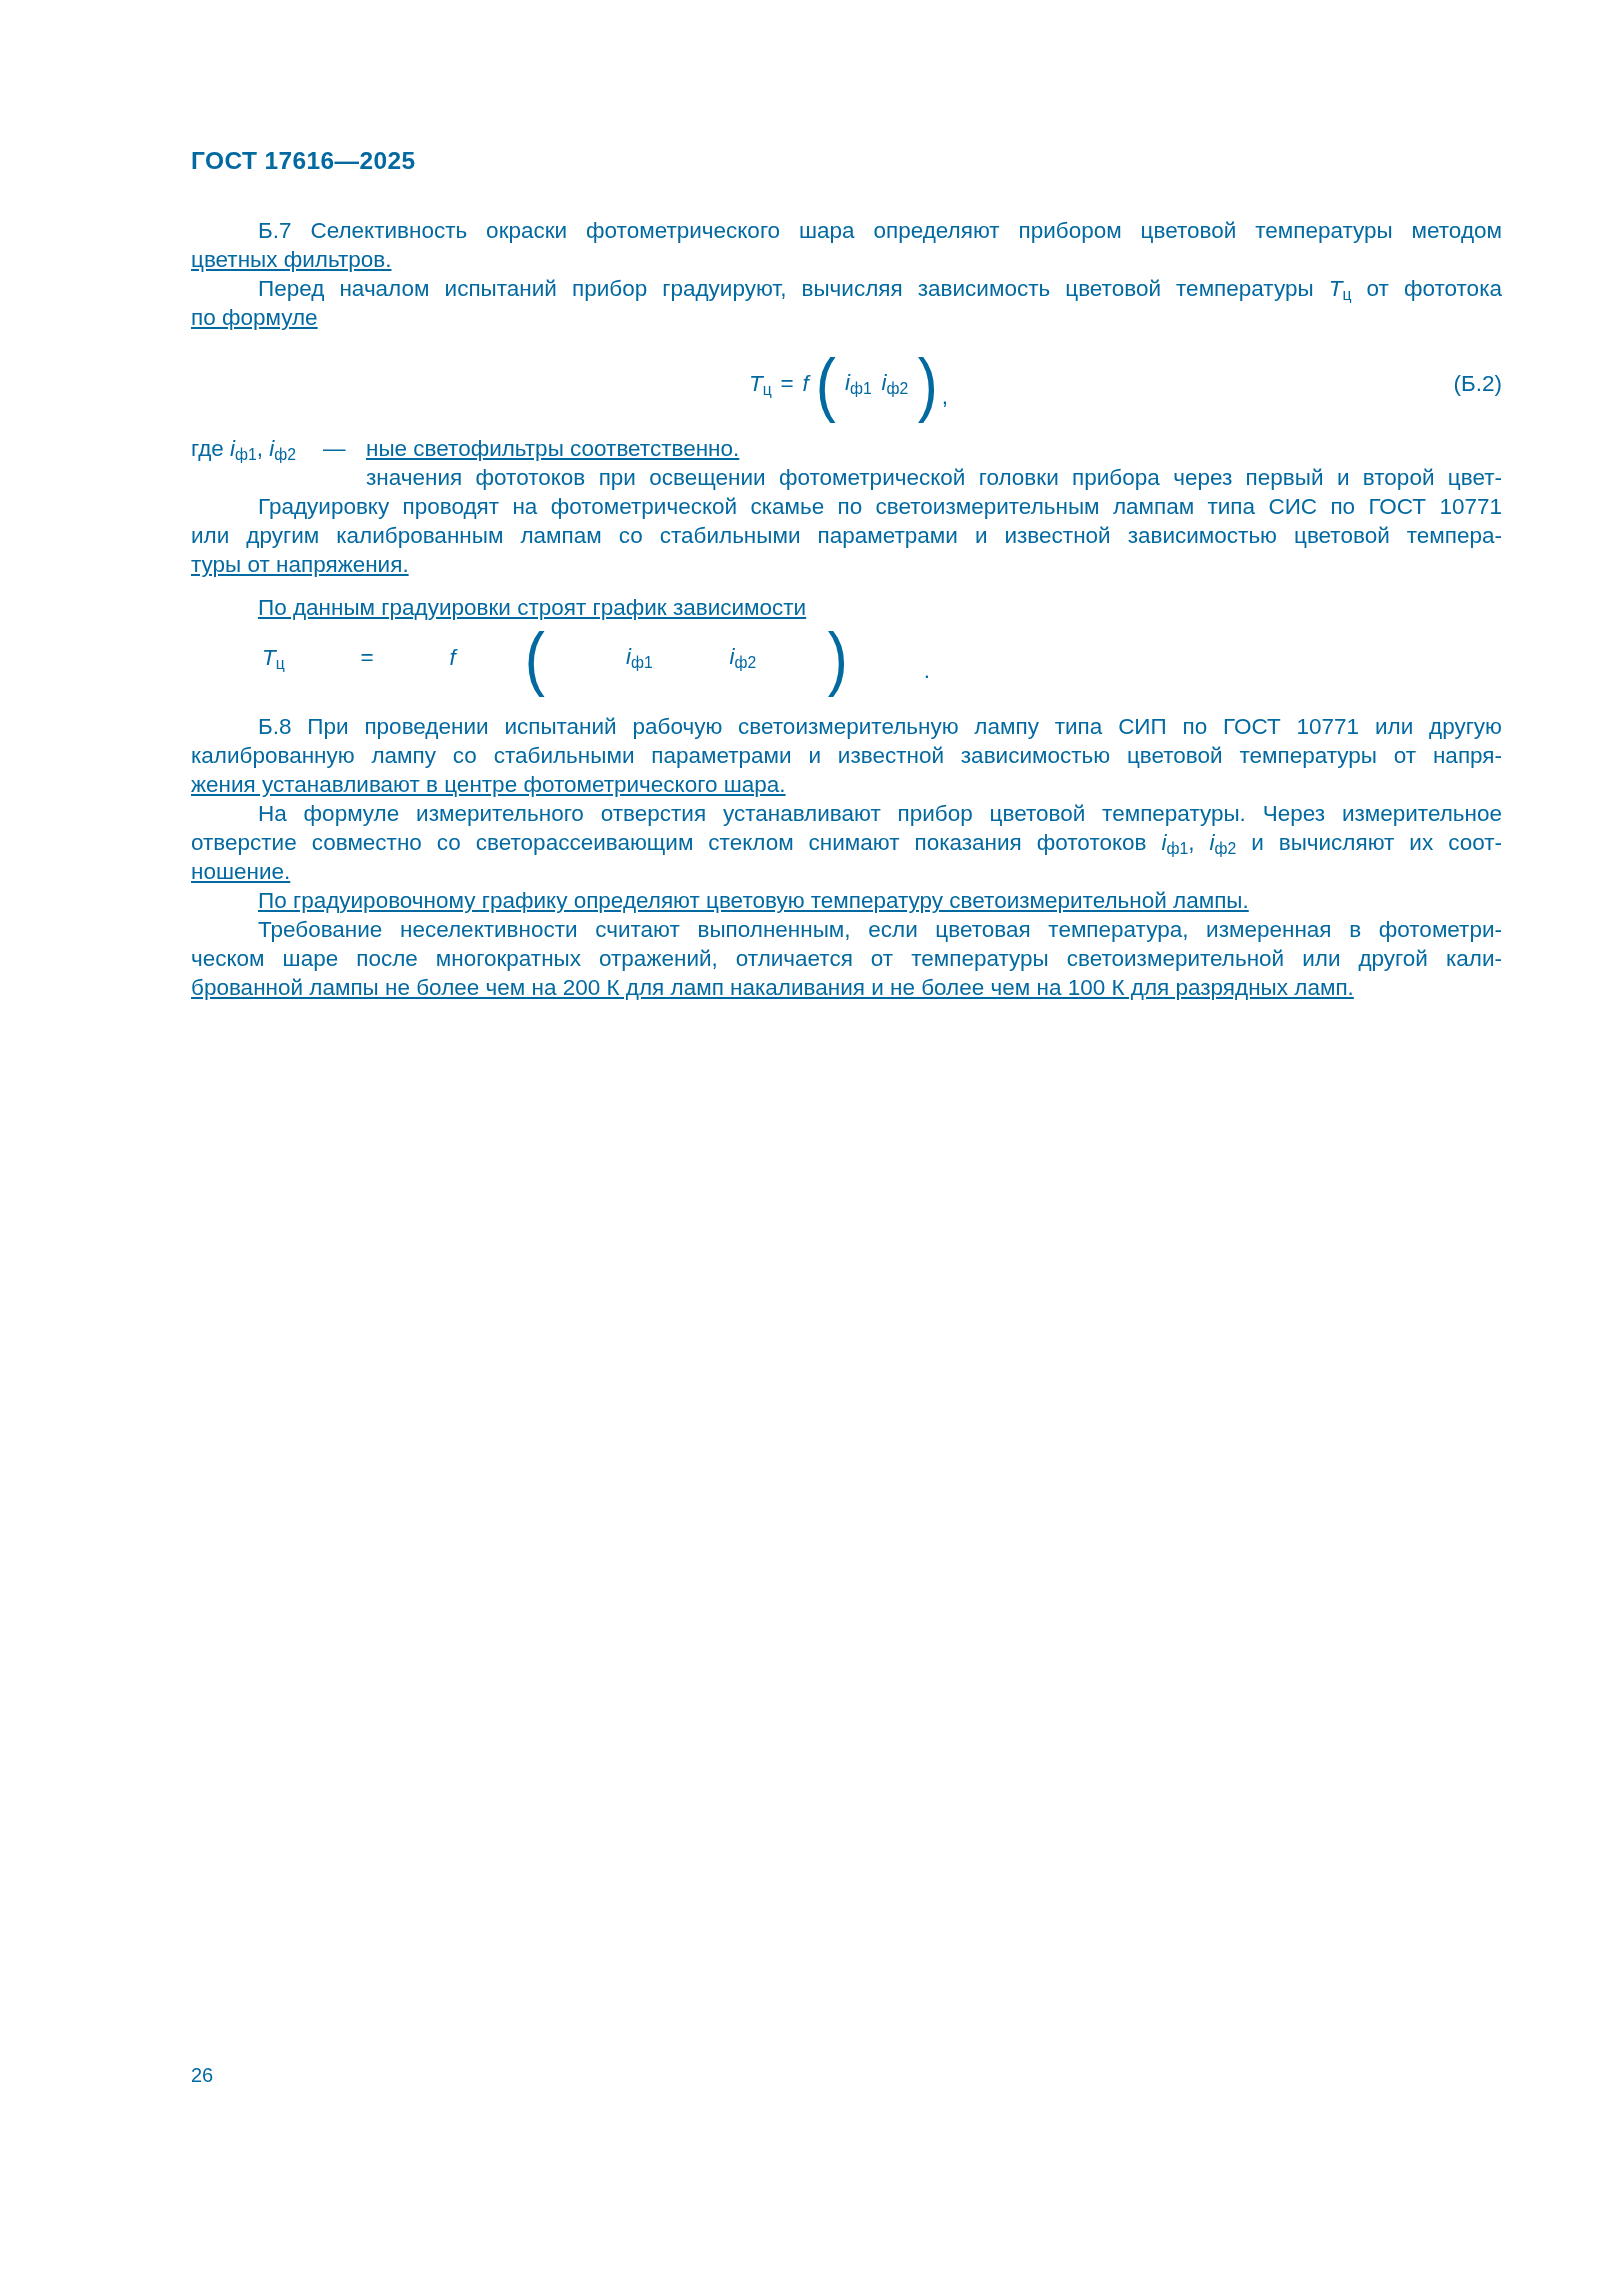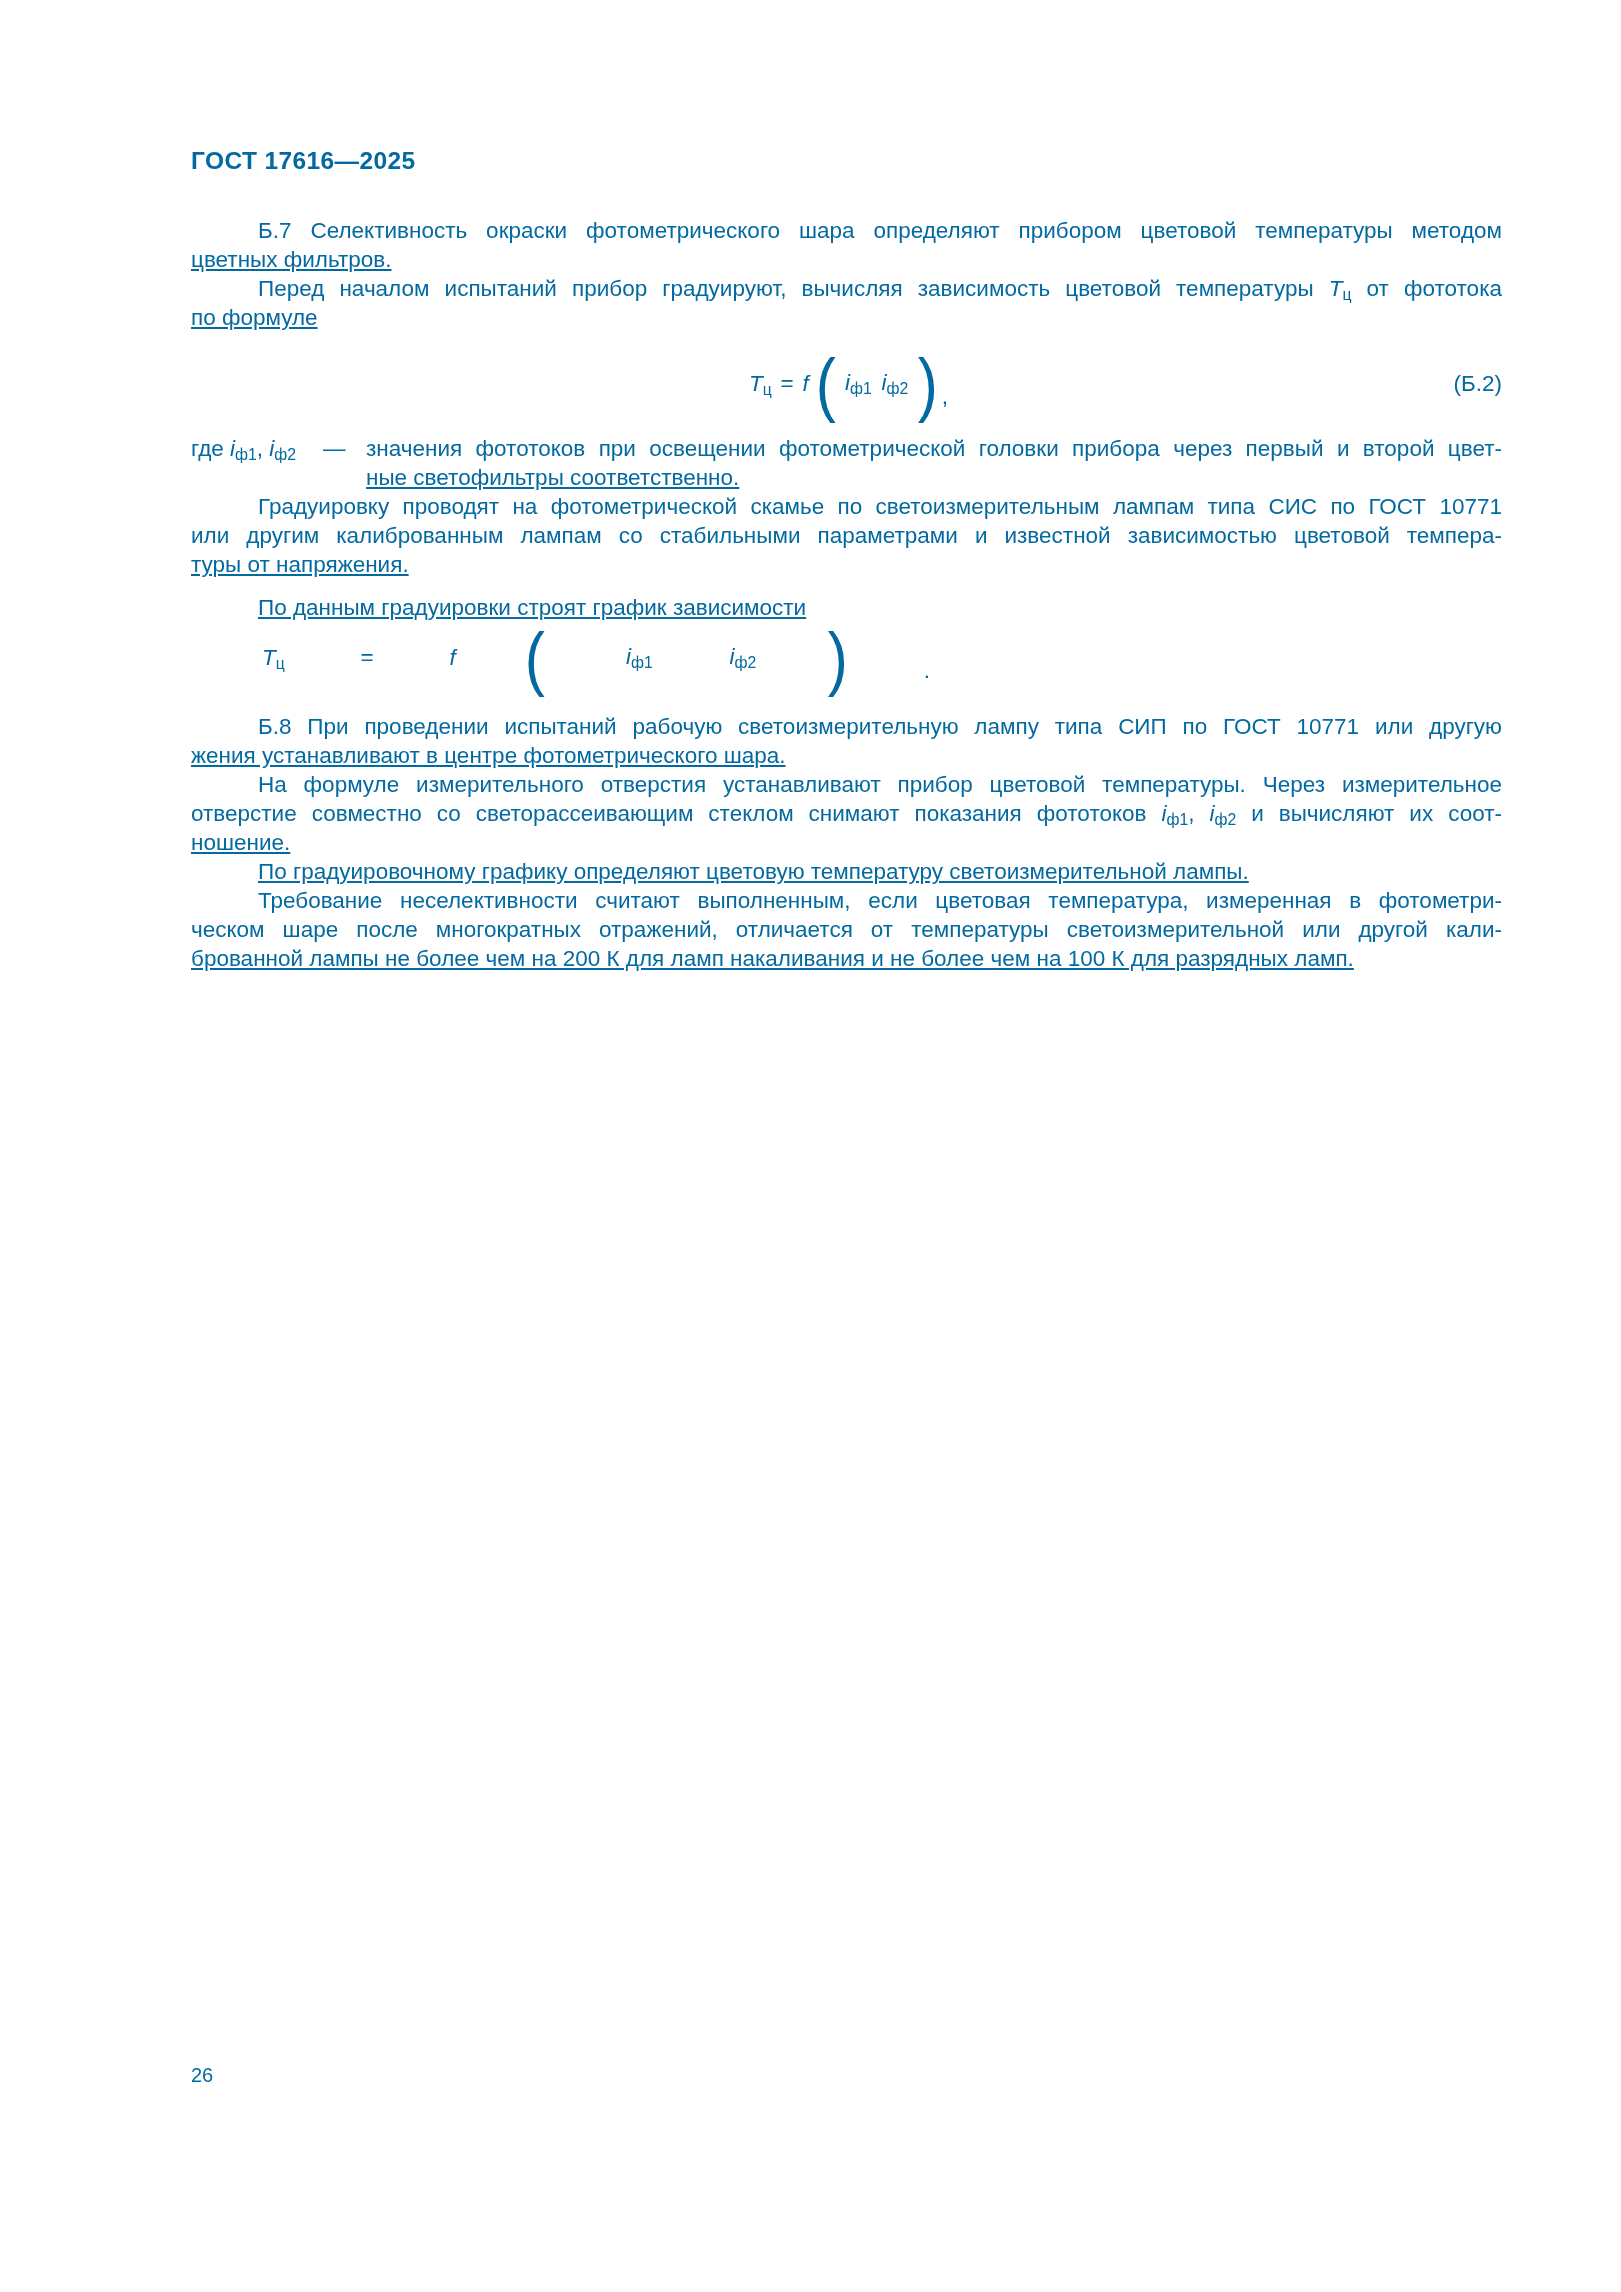--- a/index.html
+++ b/index.html
@@ -140,22 +140,22 @@
             <span class="mparen">)</span>
             <span class="mtrail">,</span>
           </span></span>
       <span class="formula-number">(Б.2)</span>
     </div>
 
     <div class="where-row">
       <span class="where-term">где <span><span class="mvar">i</span><sub class="msub">ф1</sub></span>, <span><span class="mvar">i</span><sub class="msub">ф2</sub></span></span>
       <span class="where-dash">—</span>
       <div class="where-def">
+          <div class="tline lline">ные светофильтры соответственно.</div>
           <div class="tline jline">значения фототоков при освещении фотометрической головки прибора через первый и второй цвет-</div>
-          <div class="tline lline">ные светофильтры соответственно.</div>
         </div>
     </div>
 
     <div class="para">
         <div class="tline jline findent">Градуировку проводят на фотометрической скамье по светоизмерительным лампам типа СИС по ГОСТ 10771</div>
         <div class="tline jline">или другим калиброванным лампам со стабильными параметрами и известной зависимостью цветовой темпера-</div>
         <div class="tline lline">туры от напряжения.</div>
       </div>
 
     <div class="para formula-para">
@@ -169,20 +169,21 @@
               <span class="mbar"></span>
               <span class="mden"><span><span class="mvar">i</span><sub class="msub">ф2</sub></span></span>
             </span>
             <span class="mparen">)</span>
             <span class="mtrail">.</span>
           </span></div>
       </div>
 
     <div class="para">
         <div class="tline jline findent">Б.8 При проведении испытаний рабочую светоизмерительную лампу типа СИП по ГОСТ 10771 или другую</div>
+        <div class="tline jline">калиброванную лампу со стабильными параметрами и известной зависимостью цветовой температуры от напря-</div>
         <div class="tline lline">жения устанавливают в центре фотометрического шара.</div>
       </div>
 
     <div class="para">
         <div class="tline jline findent">На формуле измерительного отверстия устанавливают прибор цветовой температуры. Через измерительное</div>
         <div class="tline jline">отверстие совместно со светорассеивающим стеклом снимают показания фототоков <span><span class="mvar">i</span><sub class="msub">ф1</sub></span>, <span><span class="mvar">i</span><sub class="msub">ф2</sub></span> и вычисляют их соот-</div>
         <div class="tline lline">ношение.</div>
       </div>
 
     <div class="para">

